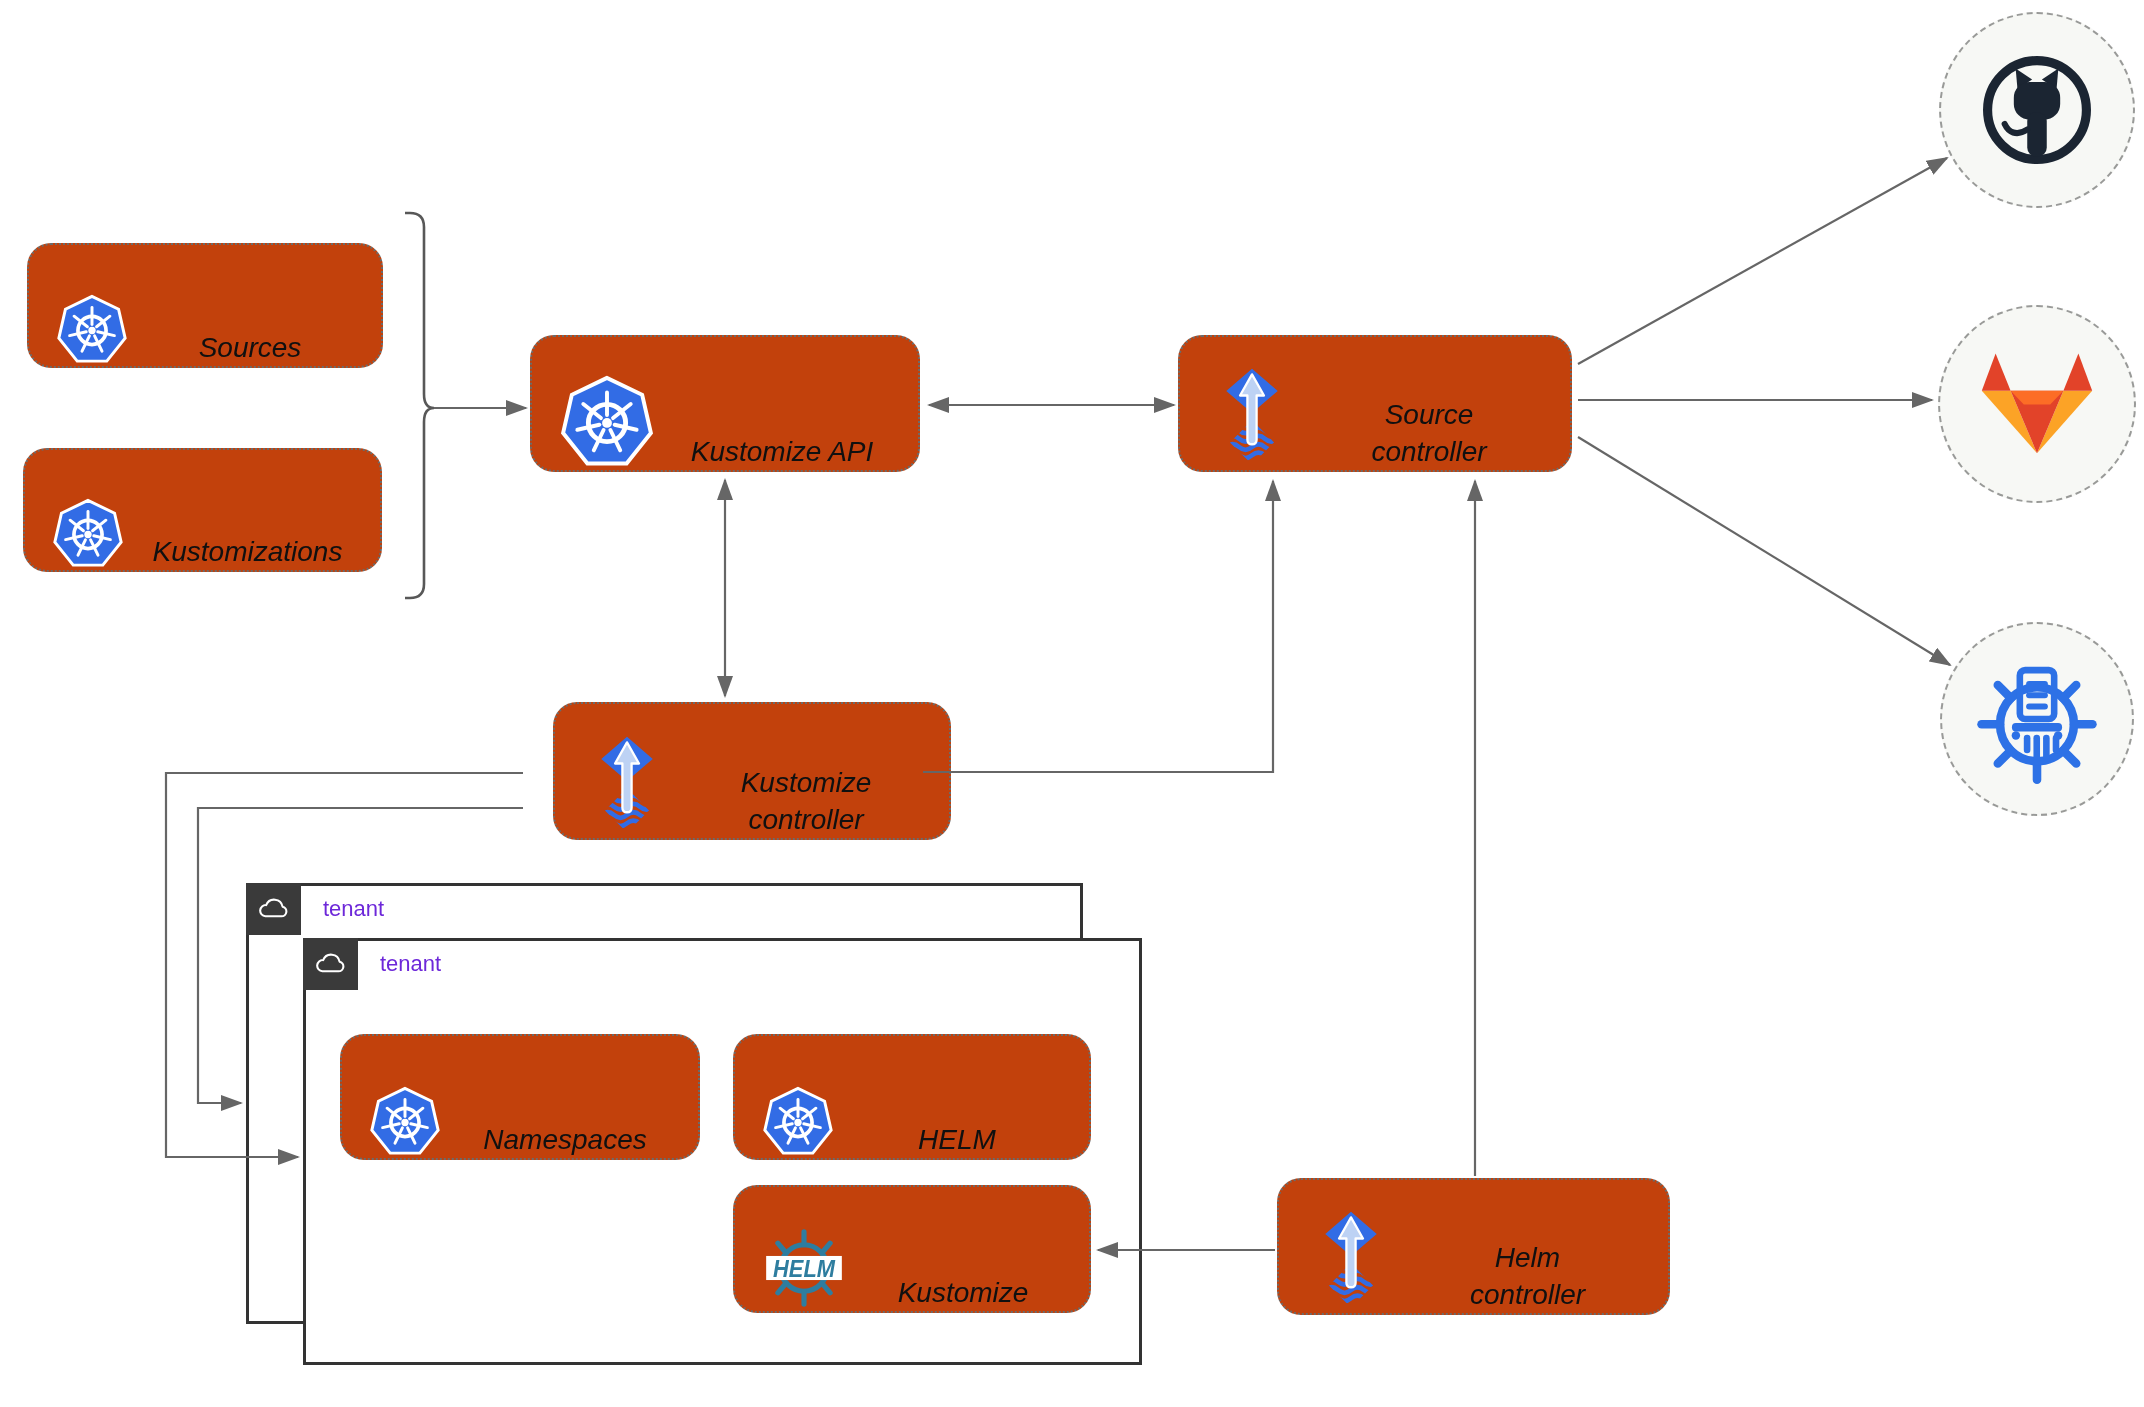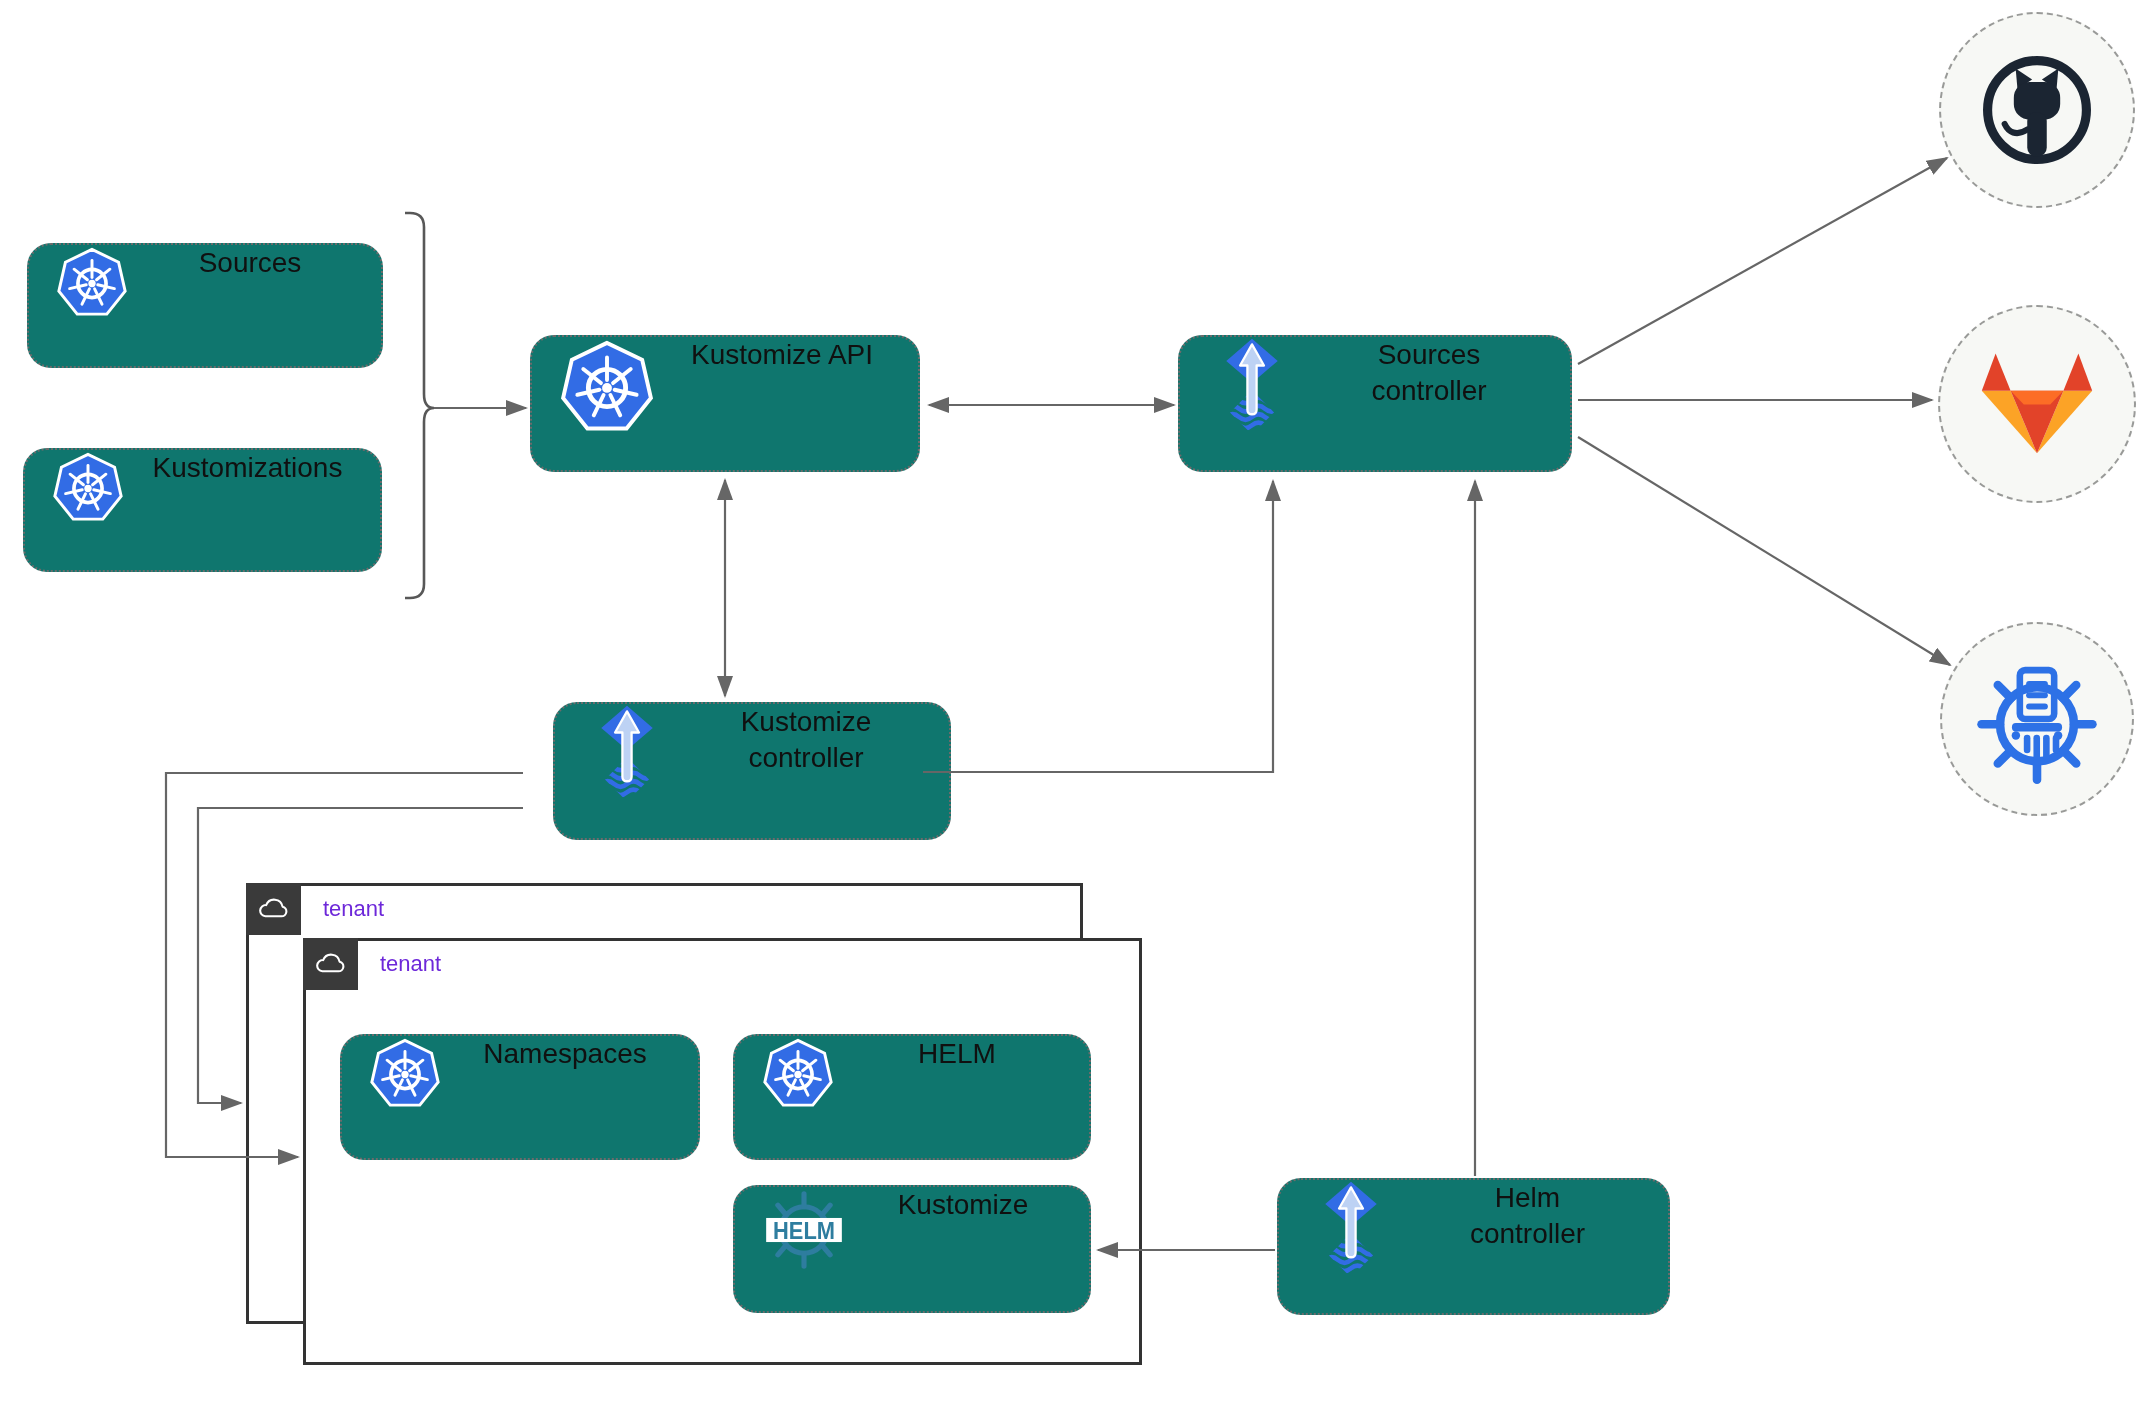--- a/index.html
+++ b/index.html
@@ -2,23 +2,23 @@
 <html style="--kubernetes-blue: #326ce5; --flux-blue: #326ce5; --github-dark: #1b2532; --gitlab-red: #e24329; --gitlab-orange: #fc6d26; --gitlab-light-orange: #fca326; --helm-teal: #2e7d9f; --registry-blue: #2d71e6; --arrow-gray: #666666;"><head>
 <meta charset="utf-8">
 <style>
   html,body { margin:0; padding:0; background:#ffffff; }
   #canvas {
     position:relative; width:2144px; height:1407px; overflow:hidden;
     font-family:"Liberation Sans", sans-serif; background:#fff;
   }
   
   .node {
-    position:absolute; background:#0f766e;
+    position:absolute; background:#c2410c;
     border:2.6px dotted #6b6b6b; border-radius:24px;
-    display:flex; align-items:flex-start; box-sizing:border-box; z-index:3;
+    display:flex; align-items:flex-end; box-sizing:border-box; z-index:3;font-style:italic;
   }
   .icon-slot { flex:0 0 auto; margin-left:26px; display:flex; align-items:center; }
   .node-label {
     flex:1 1 auto; text-align:center; font-size:28px; color:#101010;
     line-height:1.3; padding:0 16px 0 6px;
   }
   .node-label.wrap span, .node-label span { display:inline-block; }
   .wrap-inner { max-width:185px; }
   
   .tenant { position:absolute; background:#ffffff; border:3px solid #333333; box-sizing:border-box; }
@@ -205,21 +205,21 @@
     </span>
     <span class="node-label">Kustomize API</span>
   </div>
 
   <div class="node" style="left:1178px; top:335px; width:394px; height:137px;">
     <span class="icon-slot">
       <svg width="92" height="103">
           <use href="#sym-flux"></use>
         </svg>
     </span>
-    <span class="node-label"><span class="wrap-inner">Sources controller</span></span>
+    <span class="node-label"><span class="wrap-inner">Source controller</span></span>
   </div>
 
   <div class="node" style="left:553px; top:702px; width:398px; height:138px;">
     <span class="icon-slot">
       <svg width="92" height="103">
           <use href="#sym-flux"></use>
         </svg>
     </span>
     <span class="node-label"><span class="wrap-inner">Kustomize controller</span></span>
   </div>

